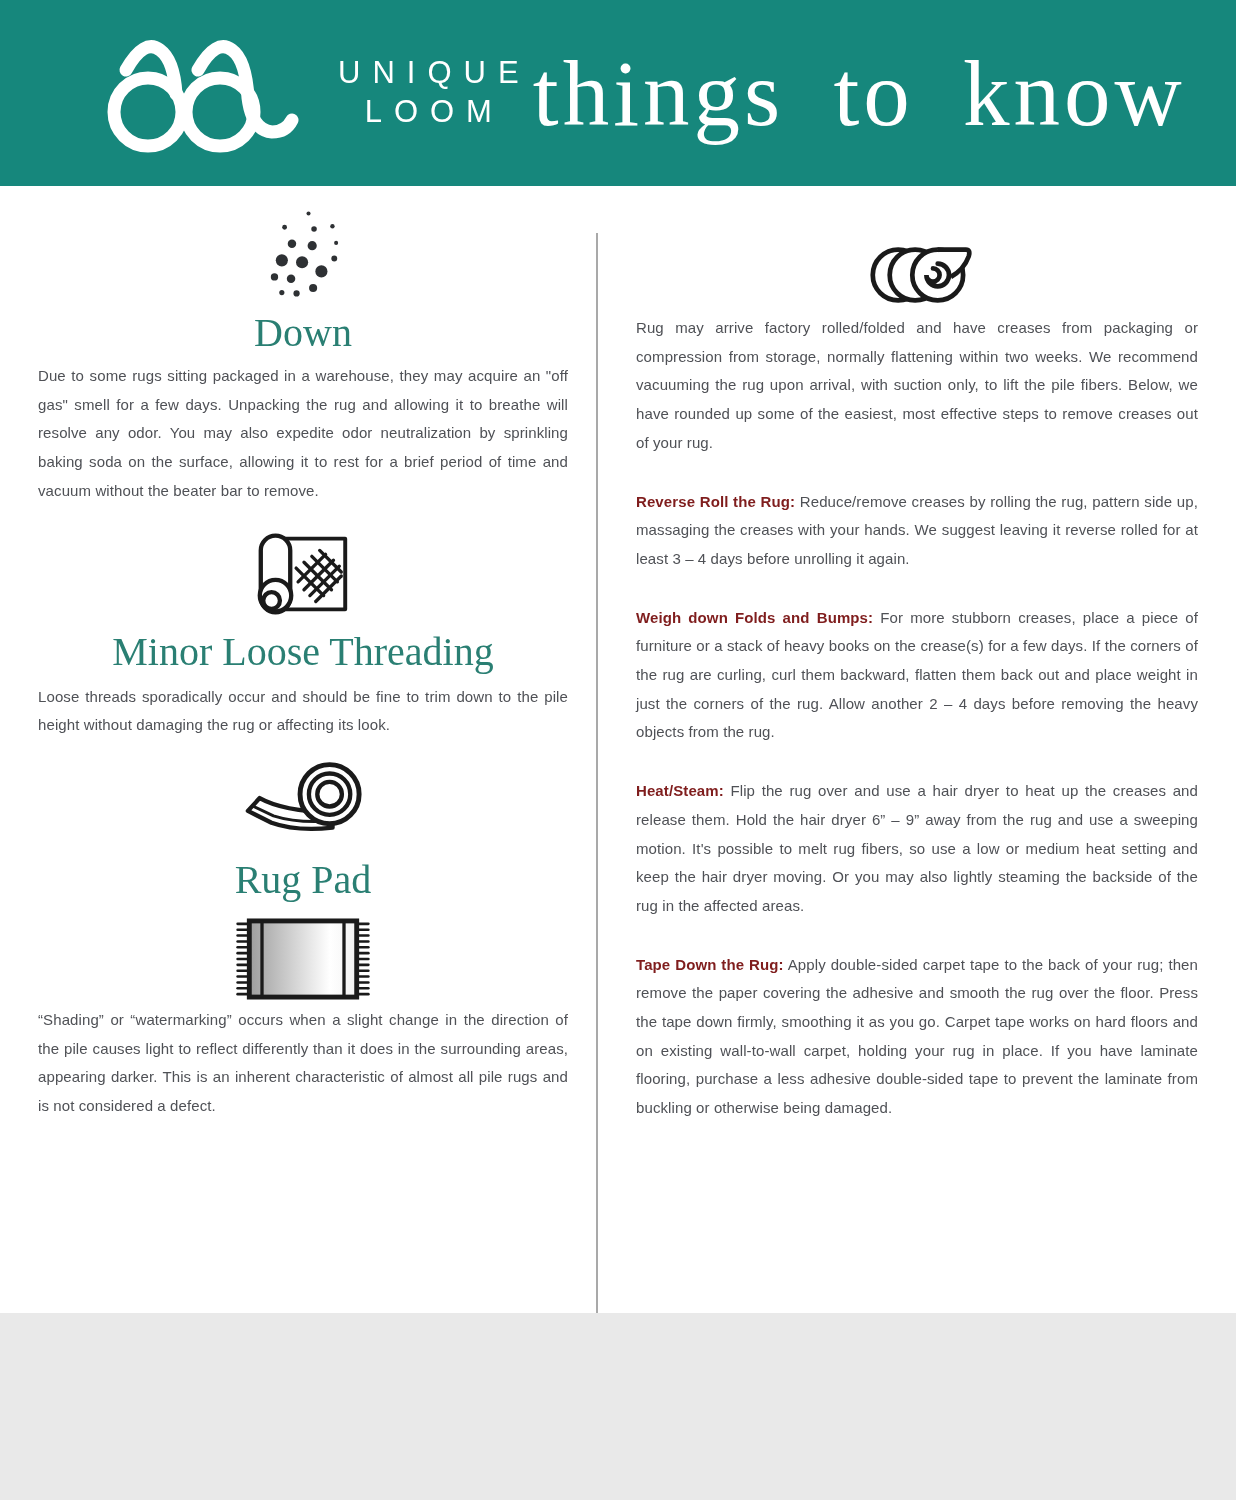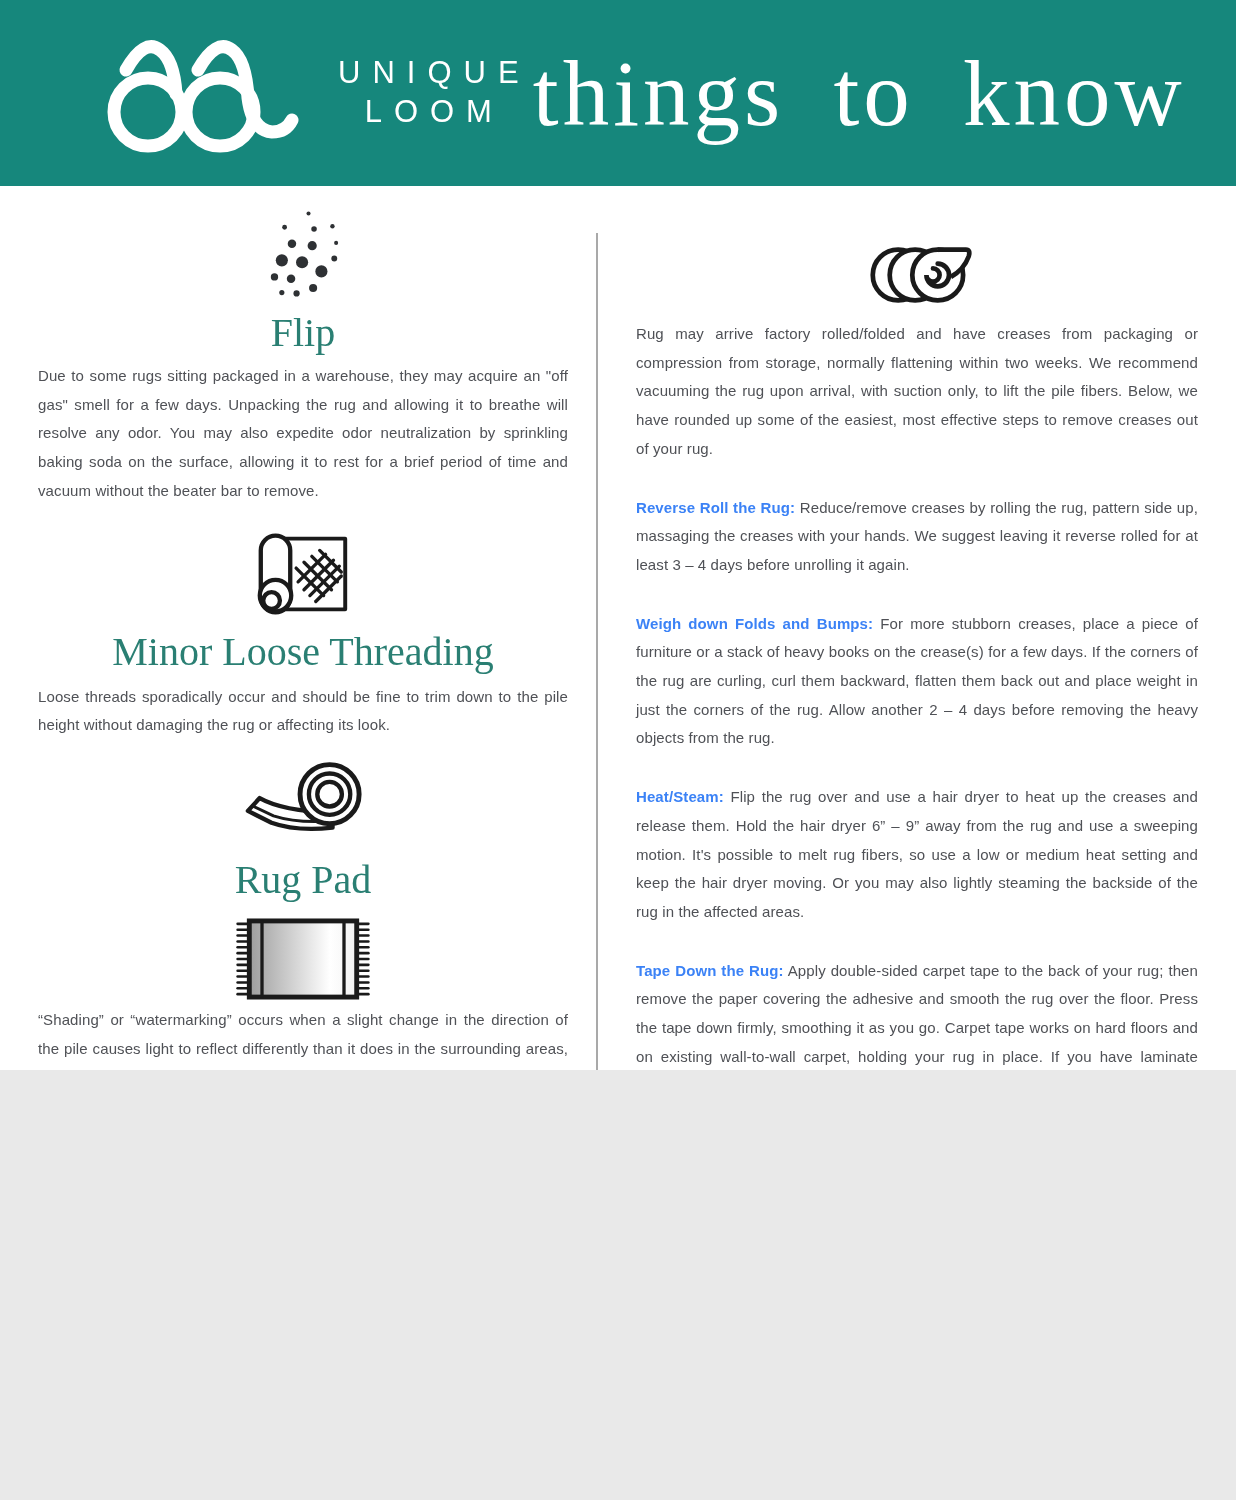--- a/index.html
+++ b/index.html
@@ -1,18 +1,18 @@
 <!DOCTYPE html>
 <html><head>
 <meta charset="utf-8">
 <style>
   html,body{margin:0;padding:0;background:#e9e9e9;}
   .page{
     position:relative;
-    width:1236px;height:1070px;
+    width:1236px;height:1313px;
     background:#ffffff;
     margin:0 auto;
     overflow:hidden;
     font-family:"Liberation Sans", sans-serif;
   }
   
   .header{
     position:absolute;top:0;left:0;right:0;height:186px;
     background:#16877c;
     display:flex;align-items:center;
@@ -40,34 +40,34 @@
   .sec-title{
     font-family:"Liberation Serif", serif;
     color:#2a7f73;font-size:40px;line-height:1.1;
     text-align:center;font-weight:400;margin:0;
   }
   .body-text{
     color:#4f5156;font-size:15px;line-height:28.7px;
     text-align:justify;margin:0;letter-spacing:0.1px;
   }
   .tip{margin-top:30px;}
-  .tip-label{font-weight:700;color:#3b82f6;}
+  .tip-label{font-weight:700;color:#7f1d1d;}
   
   .sec-odor .icon-wrap{margin:21px 0 12px;}
   .sec-odor .body-text{margin-top:7px;}
   .sec-threading .icon-wrap{margin:18px 0 6px;}
   .sec-threading .body-text{margin-top:9px;}
   .sec-rugpad .icon-wrap{margin:14px 0 4px;}
   .sec-rugpad .body-text{margin-top:5px;}
   .sec-shading .icon-wrap{margin:16px 0 0;}
   .sec-shading .sec-title{margin-top:26px;}
   .sec-shading .body-text{margin-top:6px;}
   .sec-crease .icon-wrap{margin:57px 0 0;}
   .sec-crease .sec-title{margin-top:30px;}
-  .sec-crease .body-text{margin-top:13px;}
+  .sec-crease .body-text{margin-top:7px;}
   svg .ln{fill:none;stroke:#1a1a1a;stroke-linecap:round;stroke-linejoin:round;}
   svg .fw{fill:#ffffff;stroke:#1a1a1a;stroke-linejoin:round;}
 </style>
 </head>
 <body>
 
 <div class="page">
 
   <div class="header">
     <div class="brand">
@@ -107,21 +107,21 @@
               <circle cx="84" cy="56" r="3.2"></circle>
             <circle cx="19" cy="76" r="4"></circle>
               <circle cx="37" cy="78" r="4.6"></circle>
               <circle cx="70" cy="70" r="6.6"></circle>
             <circle cx="27" cy="93" r="2.8"></circle>
               <circle cx="43" cy="94" r="3.4"></circle>
               <circle cx="61" cy="88" r="4.4"></circle>
           </g>
         </svg>
       </div>
-      <h2 class="sec-title">Flip</h2>
+      <h2 class="sec-title">Down</h2>
       <p class="body-text">Due to some rugs sitting packaged in a warehouse, they may acquire an "off gas" smell for a few days. Unpacking the rug and allowing it to breathe will resolve any odor. You may also expedite odor neutralization by sprinkling baking soda on the surface, allowing it to rest for a brief period of time and vacuum without the beater bar to remove.</p>
     </div>
 
     <div class="sec-threading">
       <div class="icon-wrap">
         <svg width="108" height="100" viewBox="0 0 110 100">
           <rect class="fw" x="34" y="14" width="64" height="72" stroke-width="4"></rect>
           <g class="ln" stroke-width="3.4">
             <path d="M50 58 L78 30"></path>
               <path d="M56 66 L86 36"></path>

